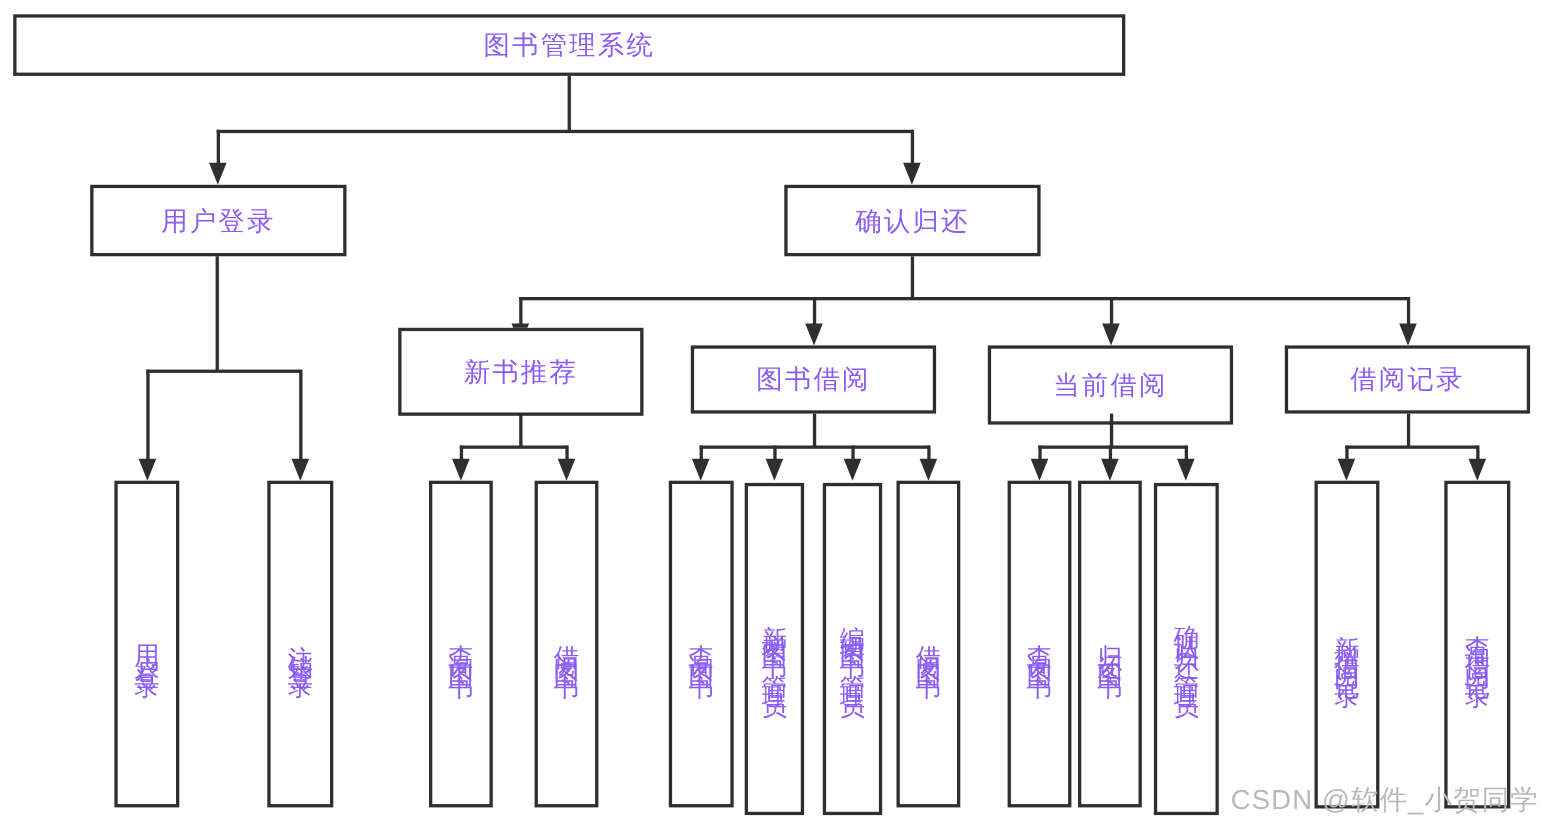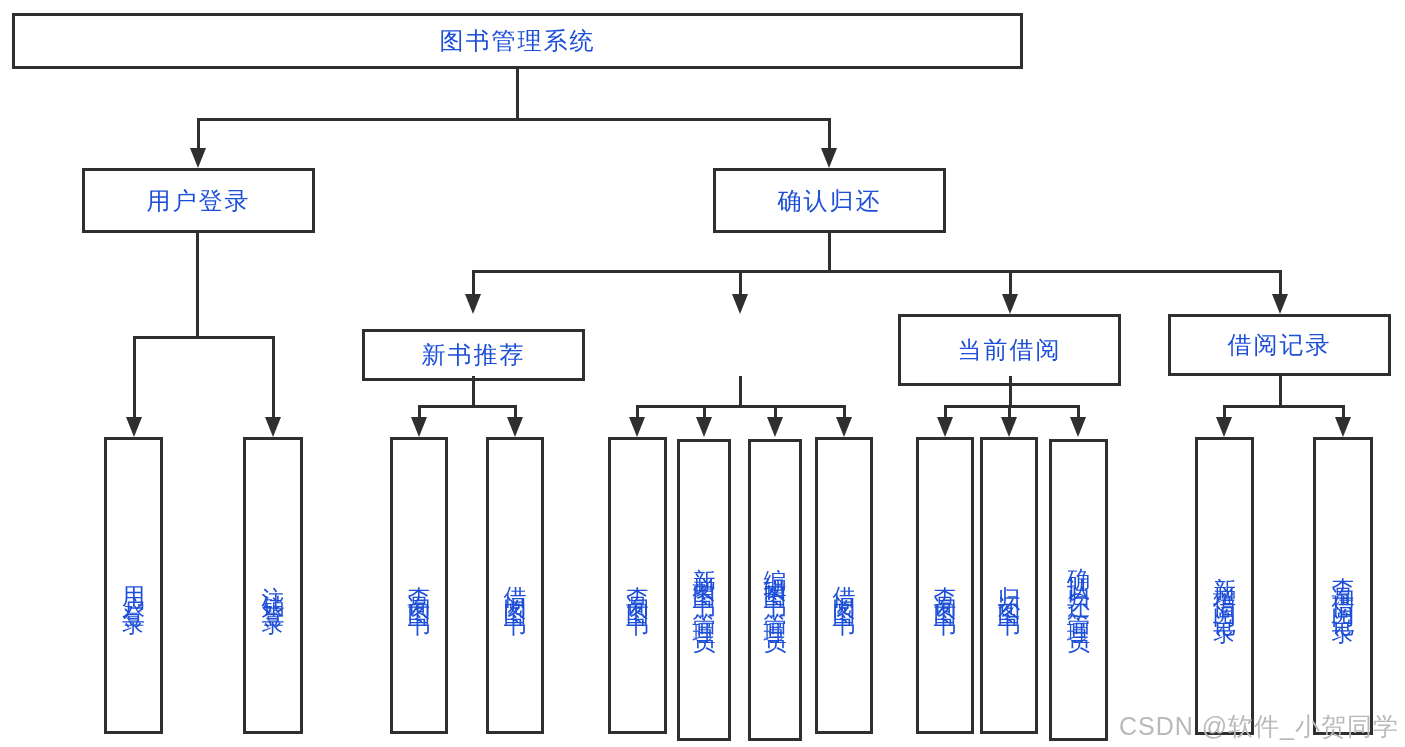--- a/index.html
+++ b/index.html
@@ -11,21 +11,21 @@
     overflow:hidden;
   }
   .box{
     position:absolute;
     box-sizing:border-box;
     background:#ffffff;
     border:3px solid #2f2f2f;
     display:flex;
     align-items:center;
     justify-content:center;
-    color:#1d4ed8;
+    color:#8b5cf6;
     font-size:24px;
     letter-spacing:2px;
     white-space:nowrap;
   }
   .vbox .vtext{
     writing-mode:vertical-rl;
     font-size:23px;
     letter-spacing:9px;
     line-height:1;
     white-space:nowrap;
@@ -81,22 +81,25 @@
   <div class="h" style="left:472px;top:270px;width:809px;"></div>
   <div class="v" style="left:472px;top:270px;height:26px;"></div>
   <div class="tri" style="left:465px;top:294px;"></div>
   <div class="v" style="left:739px;top:270px;height:26px;"></div>
   <div class="tri" style="left:732px;top:294px;"></div>
   <div class="v" style="left:1009px;top:270px;height:26px;"></div>
   <div class="tri" style="left:1002px;top:294px;"></div>
   <div class="v" style="left:1279px;top:270px;height:26px;"></div>
   <div class="tri" style="left:1272px;top:294px;"></div>
 
-  <div class="box" style="left:362px;top:329px;width:223px;height:52px;">
+  <div class="box" style="left:362px;top:298px;width:223px;height:80px;">
     <span>新书推荐</span>
+  </div>
+  <div class="box" style="left:628px;top:314px;width:223px;height:62px;">
+    <span>图书借阅</span>
   </div>
   <div class="box" style="left:898px;top:314px;width:223px;height:72px;">
     <span>当前借阅</span>
   </div>
   <div class="box" style="left:1168px;top:314px;width:223px;height:62px;">
     <span>借阅记录</span>
   </div>
 
   <div class="v" style="left:472px;top:376px;height:31px;"></div>
   <div class="h" style="left:418px;top:405px;width:98px;"></div>

